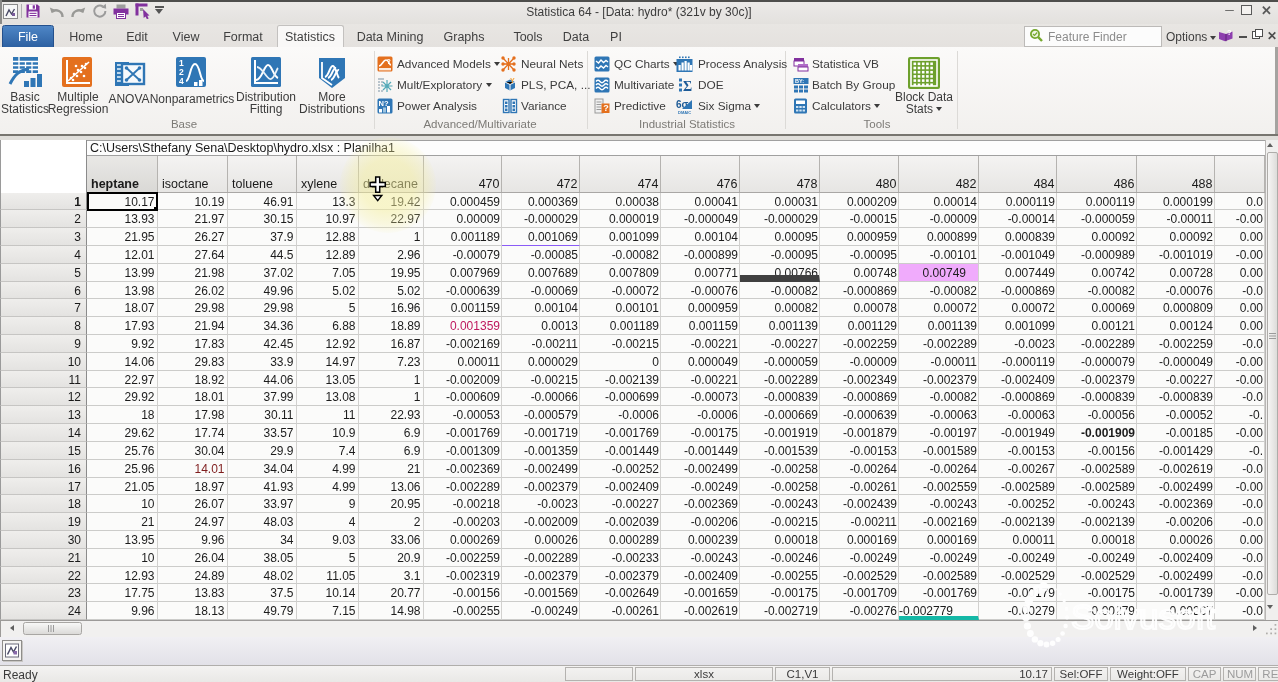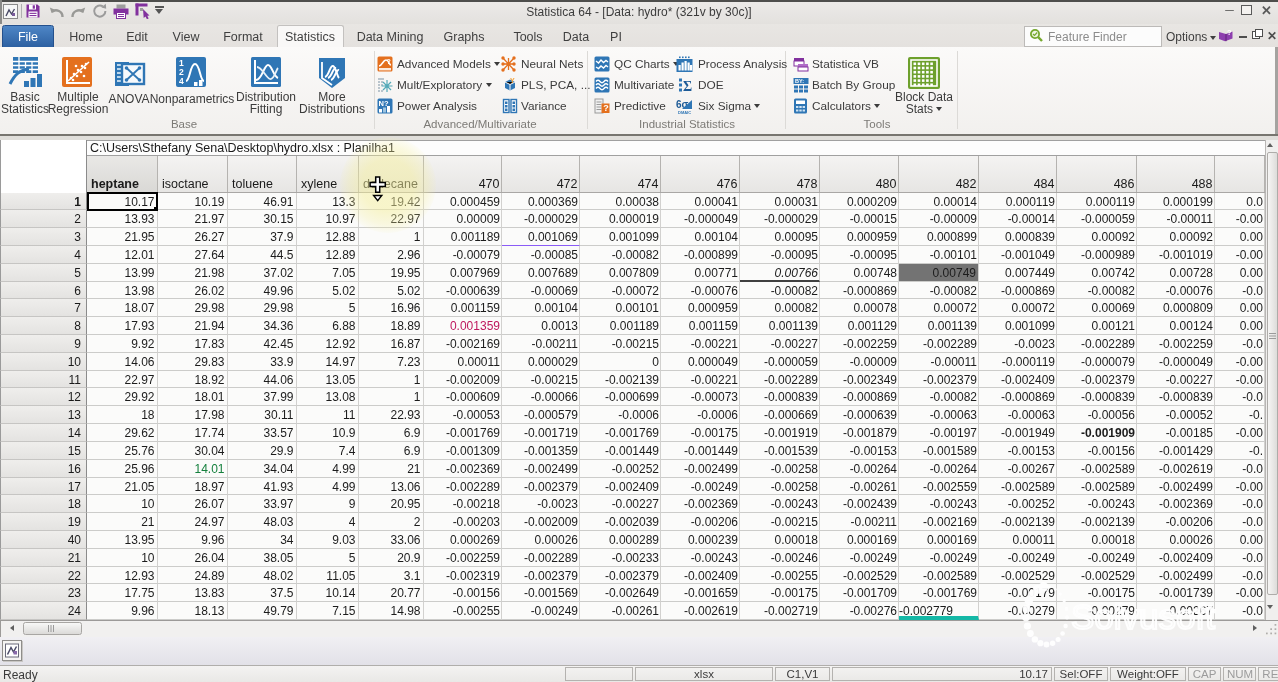--- a/index.html
+++ b/index.html
@@ -486,23 +486,23 @@
 <div class="abs" style="left:0;top:263.83px;width:87px;height:17.81px;box-sizing:border-box;background:linear-gradient(#efeeec,#e4e3e1);border-left:1px solid #9a9a9a;border-right:1px solid #8b8b8b;border-bottom:1px solid #c6c5c3;font-size:12px;color:#1a1a1a;text-align:right;padding:2px 5px 0 0;">5</div>
 <div class="abs" style="left:87px;top:263.83px;width:71px;height:17.81px;box-sizing:border-box;background:#fbfbfa;border-right:1px solid #d2d1cf;border-bottom:1px solid #ccccca;font-size:12px;color:#1c1c1c;text-align:right;padding:2px 2.5px 0 0;white-space:nowrap;overflow:hidden;">13.99</div>
 <div class="abs" style="left:158px;top:263.83px;width:70px;height:17.81px;box-sizing:border-box;background:#fbfbfa;border-right:1px solid #d2d1cf;border-bottom:1px solid #ccccca;font-size:12px;color:#1c1c1c;text-align:right;padding:2px 2.5px 0 0;white-space:nowrap;overflow:hidden;">21.98</div>
 <div class="abs" style="left:228px;top:263.83px;width:69px;height:17.81px;box-sizing:border-box;background:#fbfbfa;border-right:1px solid #d2d1cf;border-bottom:1px solid #ccccca;font-size:12px;color:#1c1c1c;text-align:right;padding:2px 2.5px 0 0;white-space:nowrap;overflow:hidden;">37.02</div>
 <div class="abs" style="left:297px;top:263.83px;width:62px;height:17.81px;box-sizing:border-box;background:#fbfbfa;border-right:1px solid #d2d1cf;border-bottom:1px solid #ccccca;font-size:12px;color:#1c1c1c;text-align:right;padding:2px 2.5px 0 0;white-space:nowrap;overflow:hidden;">7.05</div>
 <div class="abs" style="left:359px;top:263.83px;width:65px;height:17.81px;box-sizing:border-box;background:#fbfbfa;border-right:1px solid #d2d1cf;border-bottom:1px solid #ccccca;font-size:12px;color:#1c1c1c;text-align:right;padding:2px 2.5px 0 0;white-space:nowrap;overflow:hidden;">19.95</div>
 <div class="abs" style="left:424px;top:263.83px;width:78px;height:17.81px;box-sizing:border-box;background:#fbfbfa;border-right:1px solid #d2d1cf;border-bottom:1px solid #ccccca;font-size:12px;color:#1c1c1c;text-align:right;padding:2px 1px 0 0;white-space:nowrap;overflow:hidden;">0.007969</div>
 <div class="abs" style="left:502px;top:263.83px;width:78px;height:17.81px;box-sizing:border-box;background:#fbfbfa;border-right:1px solid #d2d1cf;border-bottom:1px solid #ccccca;font-size:12px;color:#1c1c1c;text-align:right;padding:2px 1px 0 0;white-space:nowrap;overflow:hidden;">0.007689</div>
 <div class="abs" style="left:580px;top:263.83px;width:81px;height:17.81px;box-sizing:border-box;background:#fbfbfa;border-right:1px solid #d2d1cf;border-bottom:1px solid #ccccca;font-size:12px;color:#1c1c1c;text-align:right;padding:2px 1px 0 0;white-space:nowrap;overflow:hidden;">0.007809</div>
 <div class="abs" style="left:661px;top:263.83px;width:79px;height:17.81px;box-sizing:border-box;background:#fbfbfa;border-right:1px solid #d2d1cf;border-bottom:1px solid #ccccca;font-size:12px;color:#1c1c1c;text-align:right;padding:2px 1px 0 0;white-space:nowrap;overflow:hidden;">0.00771</div>
-<div class="abs" style="left:740px;top:263.83px;width:80px;height:17.81px;box-sizing:border-box;background:#fbfbfa;border-right:1px solid #d2d1cf;border-bottom:2px solid #404040;font-size:12px;color:#1c1c1c;text-align:right;padding:2px 1px 0 0;white-space:nowrap;overflow:hidden;font-style:italic;">0.00766</div>
+<div class="abs" style="left:740px;top:263.83px;width:80px;height:17.81px;box-sizing:border-box;background:#fbfbfa;border-right:1px solid #d2d1cf;border-bottom:7px solid #404040;font-size:12px;color:#1c1c1c;text-align:right;padding:2px 1px 0 0;white-space:nowrap;overflow:hidden;">0.00766</div>
 <div class="abs" style="left:820px;top:263.83px;width:79px;height:17.81px;box-sizing:border-box;background:#fbfbfa;border-right:1px solid #d2d1cf;border-bottom:1px solid #ccccca;font-size:12px;color:#1c1c1c;text-align:right;padding:2px 1px 0 0;white-space:nowrap;overflow:hidden;">0.00748</div>
-<div class="abs" style="left:899px;top:263.83px;width:80px;height:17.81px;box-sizing:border-box;background:#737373;border-right:1px solid #d2d1cf;border-bottom:1px solid #ccccca;font-size:12px;color:#1c1c1c;text-align:right;padding:2px 2px 0 0;white-space:nowrap;overflow:hidden;">0.00749</div>
+<div class="abs" style="left:899px;top:263.83px;width:80px;height:17.81px;box-sizing:border-box;background:#f0abfc;border-right:1px solid #d2d1cf;border-bottom:1px solid #ccccca;font-size:12px;color:#1c1c1c;text-align:right;padding:2px 12px 0 0;white-space:nowrap;overflow:hidden;">0.00749</div>
 <div class="abs" style="left:979px;top:263.83px;width:78px;height:17.81px;box-sizing:border-box;background:#fbfbfa;border-right:1px solid #d2d1cf;border-bottom:1px solid #ccccca;font-size:12px;color:#1c1c1c;text-align:right;padding:2px 1px 0 0;white-space:nowrap;overflow:hidden;">0.007449</div>
 <div class="abs" style="left:1057px;top:263.83px;width:80px;height:17.81px;box-sizing:border-box;background:#fbfbfa;border-right:1px solid #d2d1cf;border-bottom:1px solid #ccccca;font-size:12px;color:#1c1c1c;text-align:right;padding:2px 1px 0 0;white-space:nowrap;overflow:hidden;">0.00742</div>
 <div class="abs" style="left:1137px;top:263.83px;width:78px;height:17.81px;box-sizing:border-box;background:#fbfbfa;border-right:1px solid #d2d1cf;border-bottom:1px solid #ccccca;font-size:12px;color:#1c1c1c;text-align:right;padding:2px 1px 0 0;white-space:nowrap;overflow:hidden;">0.00728</div>
 <div class="abs" style="left:1215px;top:263.83px;width:50px;height:17.81px;box-sizing:border-box;background:#fbfbfa;border-right:1px solid #d2d1cf;border-bottom:1px solid #ccccca;font-size:12px;color:#1c1c1c;text-align:right;padding:2px 1px 0 0;white-space:nowrap;overflow:hidden;">0.00</div>
 <div class="abs" style="left:0;top:281.64px;width:87px;height:17.81px;box-sizing:border-box;background:linear-gradient(#efeeec,#e4e3e1);border-left:1px solid #9a9a9a;border-right:1px solid #8b8b8b;border-bottom:1px solid #c6c5c3;font-size:12px;color:#1a1a1a;text-align:right;padding:2px 5px 0 0;">6</div>
 <div class="abs" style="left:87px;top:281.64px;width:71px;height:17.81px;box-sizing:border-box;background:#fbfbfa;border-right:1px solid #d2d1cf;border-bottom:1px solid #ccccca;font-size:12px;color:#1c1c1c;text-align:right;padding:2px 2.5px 0 0;white-space:nowrap;overflow:hidden;">13.98</div>
 <div class="abs" style="left:158px;top:281.64px;width:70px;height:17.81px;box-sizing:border-box;background:#fbfbfa;border-right:1px solid #d2d1cf;border-bottom:1px solid #ccccca;font-size:12px;color:#1c1c1c;text-align:right;padding:2px 2.5px 0 0;white-space:nowrap;overflow:hidden;">26.02</div>
 <div class="abs" style="left:228px;top:281.64px;width:69px;height:17.81px;box-sizing:border-box;background:#fbfbfa;border-right:1px solid #d2d1cf;border-bottom:1px solid #ccccca;font-size:12px;color:#1c1c1c;text-align:right;padding:2px 2.5px 0 0;white-space:nowrap;overflow:hidden;">49.96</div>
 <div class="abs" style="left:297px;top:281.64px;width:62px;height:17.81px;box-sizing:border-box;background:#fbfbfa;border-right:1px solid #d2d1cf;border-bottom:1px solid #ccccca;font-size:12px;color:#1c1c1c;text-align:right;padding:2px 2.5px 0 0;white-space:nowrap;overflow:hidden;">5.02</div>
 <div class="abs" style="left:359px;top:281.64px;width:65px;height:17.81px;box-sizing:border-box;background:#fbfbfa;border-right:1px solid #d2d1cf;border-bottom:1px solid #ccccca;font-size:12px;color:#1c1c1c;text-align:right;padding:2px 2.5px 0 0;white-space:nowrap;overflow:hidden;">5.02</div>
@@ -665,21 +665,21 @@
 <div class="abs" style="left:661px;top:441.91px;width:79px;height:17.81px;box-sizing:border-box;background:#fbfbfa;border-right:1px solid #d2d1cf;border-bottom:1px solid #ccccca;font-size:12px;color:#1c1c1c;text-align:right;padding:2px 1px 0 0;white-space:nowrap;overflow:hidden;">-0.001449</div>
 <div class="abs" style="left:740px;top:441.91px;width:80px;height:17.81px;box-sizing:border-box;background:#fbfbfa;border-right:1px solid #d2d1cf;border-bottom:1px solid #ccccca;font-size:12px;color:#1c1c1c;text-align:right;padding:2px 1px 0 0;white-space:nowrap;overflow:hidden;">-0.001539</div>
 <div class="abs" style="left:820px;top:441.91px;width:79px;height:17.81px;box-sizing:border-box;background:#fbfbfa;border-right:1px solid #d2d1cf;border-bottom:1px solid #ccccca;font-size:12px;color:#1c1c1c;text-align:right;padding:2px 1px 0 0;white-space:nowrap;overflow:hidden;">-0.00153</div>
 <div class="abs" style="left:899px;top:441.91px;width:80px;height:17.81px;box-sizing:border-box;background:#fbfbfa;border-right:1px solid #d2d1cf;border-bottom:1px solid #ccccca;font-size:12px;color:#1c1c1c;text-align:right;padding:2px 1px 0 0;white-space:nowrap;overflow:hidden;">-0.001589</div>
 <div class="abs" style="left:979px;top:441.91px;width:78px;height:17.81px;box-sizing:border-box;background:#fbfbfa;border-right:1px solid #d2d1cf;border-bottom:1px solid #ccccca;font-size:12px;color:#1c1c1c;text-align:right;padding:2px 1px 0 0;white-space:nowrap;overflow:hidden;">-0.00153</div>
 <div class="abs" style="left:1057px;top:441.91px;width:80px;height:17.81px;box-sizing:border-box;background:#fbfbfa;border-right:1px solid #d2d1cf;border-bottom:1px solid #ccccca;font-size:12px;color:#1c1c1c;text-align:right;padding:2px 1px 0 0;white-space:nowrap;overflow:hidden;">-0.00156</div>
 <div class="abs" style="left:1137px;top:441.91px;width:78px;height:17.81px;box-sizing:border-box;background:#fbfbfa;border-right:1px solid #d2d1cf;border-bottom:1px solid #ccccca;font-size:12px;color:#1c1c1c;text-align:right;padding:2px 1px 0 0;white-space:nowrap;overflow:hidden;">-0.001429</div>
 <div class="abs" style="left:1215px;top:441.91px;width:50px;height:17.81px;box-sizing:border-box;background:#fbfbfa;border-right:1px solid #d2d1cf;border-bottom:1px solid #ccccca;font-size:12px;color:#1c1c1c;text-align:right;padding:2px 1px 0 0;white-space:nowrap;overflow:hidden;">-0.</div>
 <div class="abs" style="left:0;top:459.72px;width:87px;height:17.81px;box-sizing:border-box;background:linear-gradient(#efeeec,#e4e3e1);border-left:1px solid #9a9a9a;border-right:1px solid #8b8b8b;border-bottom:1px solid #c6c5c3;font-size:12px;color:#1a1a1a;text-align:right;padding:2px 5px 0 0;">16</div>
 <div class="abs" style="left:87px;top:459.72px;width:71px;height:17.81px;box-sizing:border-box;background:#fbfbfa;border-right:1px solid #d2d1cf;border-bottom:1px solid #ccccca;font-size:12px;color:#1c1c1c;text-align:right;padding:2px 2.5px 0 0;white-space:nowrap;overflow:hidden;">25.96</div>
-<div class="abs" style="left:158px;top:459.72px;width:70px;height:17.81px;box-sizing:border-box;background:#fbfbfa;border-right:1px solid #d2d1cf;border-bottom:1px solid #ccccca;font-size:12px;color:#15803d;text-align:right;padding:2px 2.5px 0 0;white-space:nowrap;overflow:hidden;">14.01</div>
+<div class="abs" style="left:158px;top:459.72px;width:70px;height:17.81px;box-sizing:border-box;background:#fbfbfa;border-right:1px solid #d2d1cf;border-bottom:1px solid #ccccca;font-size:12px;color:#7f1d1d;text-align:right;padding:2px 2.5px 0 0;white-space:nowrap;overflow:hidden;">14.01</div>
 <div class="abs" style="left:228px;top:459.72px;width:69px;height:17.81px;box-sizing:border-box;background:#fbfbfa;border-right:1px solid #d2d1cf;border-bottom:1px solid #ccccca;font-size:12px;color:#1c1c1c;text-align:right;padding:2px 2.5px 0 0;white-space:nowrap;overflow:hidden;">34.04</div>
 <div class="abs" style="left:297px;top:459.72px;width:62px;height:17.81px;box-sizing:border-box;background:#fbfbfa;border-right:1px solid #d2d1cf;border-bottom:1px solid #ccccca;font-size:12px;color:#1c1c1c;text-align:right;padding:2px 2.5px 0 0;white-space:nowrap;overflow:hidden;">4.99</div>
 <div class="abs" style="left:359px;top:459.72px;width:65px;height:17.81px;box-sizing:border-box;background:#fbfbfa;border-right:1px solid #d2d1cf;border-bottom:1px solid #ccccca;font-size:12px;color:#1c1c1c;text-align:right;padding:2px 2.5px 0 0;white-space:nowrap;overflow:hidden;">21</div>
 <div class="abs" style="left:424px;top:459.72px;width:78px;height:17.81px;box-sizing:border-box;background:#fbfbfa;border-right:1px solid #d2d1cf;border-bottom:1px solid #ccccca;font-size:12px;color:#1c1c1c;text-align:right;padding:2px 1px 0 0;white-space:nowrap;overflow:hidden;">-0.002369</div>
 <div class="abs" style="left:502px;top:459.72px;width:78px;height:17.81px;box-sizing:border-box;background:#fbfbfa;border-right:1px solid #d2d1cf;border-bottom:1px solid #ccccca;font-size:12px;color:#1c1c1c;text-align:right;padding:2px 1px 0 0;white-space:nowrap;overflow:hidden;">-0.002499</div>
 <div class="abs" style="left:580px;top:459.72px;width:81px;height:17.81px;box-sizing:border-box;background:#fbfbfa;border-right:1px solid #d2d1cf;border-bottom:1px solid #ccccca;font-size:12px;color:#1c1c1c;text-align:right;padding:2px 1px 0 0;white-space:nowrap;overflow:hidden;">-0.00252</div>
 <div class="abs" style="left:661px;top:459.72px;width:79px;height:17.81px;box-sizing:border-box;background:#fbfbfa;border-right:1px solid #d2d1cf;border-bottom:1px solid #ccccca;font-size:12px;color:#1c1c1c;text-align:right;padding:2px 1px 0 0;white-space:nowrap;overflow:hidden;">-0.002499</div>
 <div class="abs" style="left:740px;top:459.72px;width:80px;height:17.81px;box-sizing:border-box;background:#fbfbfa;border-right:1px solid #d2d1cf;border-bottom:1px solid #ccccca;font-size:12px;color:#1c1c1c;text-align:right;padding:2px 1px 0 0;white-space:nowrap;overflow:hidden;">-0.00258</div>
 <div class="abs" style="left:820px;top:459.72px;width:79px;height:17.81px;box-sizing:border-box;background:#fbfbfa;border-right:1px solid #d2d1cf;border-bottom:1px solid #ccccca;font-size:12px;color:#1c1c1c;text-align:right;padding:2px 1px 0 0;white-space:nowrap;overflow:hidden;">-0.00264</div>
 <div class="abs" style="left:899px;top:459.72px;width:80px;height:17.81px;box-sizing:border-box;background:#fbfbfa;border-right:1px solid #d2d1cf;border-bottom:1px solid #ccccca;font-size:12px;color:#1c1c1c;text-align:right;padding:2px 1px 0 0;white-space:nowrap;overflow:hidden;">-0.00264</div>
@@ -731,21 +731,21 @@
 <div class="abs" style="left:502px;top:513.14px;width:78px;height:17.81px;box-sizing:border-box;background:#fbfbfa;border-right:1px solid #d2d1cf;border-bottom:1px solid #ccccca;font-size:12px;color:#1c1c1c;text-align:right;padding:2px 1px 0 0;white-space:nowrap;overflow:hidden;">-0.002009</div>
 <div class="abs" style="left:580px;top:513.14px;width:81px;height:17.81px;box-sizing:border-box;background:#fbfbfa;border-right:1px solid #d2d1cf;border-bottom:1px solid #ccccca;font-size:12px;color:#1c1c1c;text-align:right;padding:2px 1px 0 0;white-space:nowrap;overflow:hidden;">-0.002039</div>
 <div class="abs" style="left:661px;top:513.14px;width:79px;height:17.81px;box-sizing:border-box;background:#fbfbfa;border-right:1px solid #d2d1cf;border-bottom:1px solid #ccccca;font-size:12px;color:#1c1c1c;text-align:right;padding:2px 1px 0 0;white-space:nowrap;overflow:hidden;">-0.00206</div>
 <div class="abs" style="left:740px;top:513.14px;width:80px;height:17.81px;box-sizing:border-box;background:#fbfbfa;border-right:1px solid #d2d1cf;border-bottom:1px solid #ccccca;font-size:12px;color:#1c1c1c;text-align:right;padding:2px 1px 0 0;white-space:nowrap;overflow:hidden;">-0.00215</div>
 <div class="abs" style="left:820px;top:513.14px;width:79px;height:17.81px;box-sizing:border-box;background:#fbfbfa;border-right:1px solid #d2d1cf;border-bottom:1px solid #ccccca;font-size:12px;color:#1c1c1c;text-align:right;padding:2px 1px 0 0;white-space:nowrap;overflow:hidden;">-0.00211</div>
 <div class="abs" style="left:899px;top:513.14px;width:80px;height:17.81px;box-sizing:border-box;background:#fbfbfa;border-right:1px solid #d2d1cf;border-bottom:1px solid #ccccca;font-size:12px;color:#1c1c1c;text-align:right;padding:2px 1px 0 0;white-space:nowrap;overflow:hidden;">-0.002169</div>
 <div class="abs" style="left:979px;top:513.14px;width:78px;height:17.81px;box-sizing:border-box;background:#fbfbfa;border-right:1px solid #d2d1cf;border-bottom:1px solid #ccccca;font-size:12px;color:#1c1c1c;text-align:right;padding:2px 1px 0 0;white-space:nowrap;overflow:hidden;">-0.002139</div>
 <div class="abs" style="left:1057px;top:513.14px;width:80px;height:17.81px;box-sizing:border-box;background:#fbfbfa;border-right:1px solid #d2d1cf;border-bottom:1px solid #ccccca;font-size:12px;color:#1c1c1c;text-align:right;padding:2px 1px 0 0;white-space:nowrap;overflow:hidden;">-0.002139</div>
 <div class="abs" style="left:1137px;top:513.14px;width:78px;height:17.81px;box-sizing:border-box;background:#fbfbfa;border-right:1px solid #d2d1cf;border-bottom:1px solid #ccccca;font-size:12px;color:#1c1c1c;text-align:right;padding:2px 1px 0 0;white-space:nowrap;overflow:hidden;">-0.00206</div>
 <div class="abs" style="left:1215px;top:513.14px;width:50px;height:17.81px;box-sizing:border-box;background:#fbfbfa;border-right:1px solid #d2d1cf;border-bottom:1px solid #ccccca;font-size:12px;color:#1c1c1c;text-align:right;padding:2px 1px 0 0;white-space:nowrap;overflow:hidden;">-0.0</div>
-<div class="abs" style="left:0;top:530.95px;width:87px;height:17.81px;box-sizing:border-box;background:linear-gradient(#efeeec,#e4e3e1);border-left:1px solid #9a9a9a;border-right:1px solid #8b8b8b;border-bottom:1px solid #c6c5c3;font-size:12px;color:#1a1a1a;text-align:right;padding:2px 5px 0 0;">40</div>
+<div class="abs" style="left:0;top:530.95px;width:87px;height:17.81px;box-sizing:border-box;background:linear-gradient(#efeeec,#e4e3e1);border-left:1px solid #9a9a9a;border-right:1px solid #8b8b8b;border-bottom:1px solid #c6c5c3;font-size:12px;color:#1a1a1a;text-align:right;padding:2px 5px 0 0;">30</div>
 <div class="abs" style="left:87px;top:530.95px;width:71px;height:17.81px;box-sizing:border-box;background:#fbfbfa;border-right:1px solid #d2d1cf;border-bottom:1px solid #ccccca;font-size:12px;color:#1c1c1c;text-align:right;padding:2px 2.5px 0 0;white-space:nowrap;overflow:hidden;">13.95</div>
 <div class="abs" style="left:158px;top:530.95px;width:70px;height:17.81px;box-sizing:border-box;background:#fbfbfa;border-right:1px solid #d2d1cf;border-bottom:1px solid #ccccca;font-size:12px;color:#1c1c1c;text-align:right;padding:2px 2.5px 0 0;white-space:nowrap;overflow:hidden;">9.96</div>
 <div class="abs" style="left:228px;top:530.95px;width:69px;height:17.81px;box-sizing:border-box;background:#fbfbfa;border-right:1px solid #d2d1cf;border-bottom:1px solid #ccccca;font-size:12px;color:#1c1c1c;text-align:right;padding:2px 2.5px 0 0;white-space:nowrap;overflow:hidden;">34</div>
 <div class="abs" style="left:297px;top:530.95px;width:62px;height:17.81px;box-sizing:border-box;background:#fbfbfa;border-right:1px solid #d2d1cf;border-bottom:1px solid #ccccca;font-size:12px;color:#1c1c1c;text-align:right;padding:2px 2.5px 0 0;white-space:nowrap;overflow:hidden;">9.03</div>
 <div class="abs" style="left:359px;top:530.95px;width:65px;height:17.81px;box-sizing:border-box;background:#fbfbfa;border-right:1px solid #d2d1cf;border-bottom:1px solid #ccccca;font-size:12px;color:#1c1c1c;text-align:right;padding:2px 2.5px 0 0;white-space:nowrap;overflow:hidden;">33.06</div>
 <div class="abs" style="left:424px;top:530.95px;width:78px;height:17.81px;box-sizing:border-box;background:#fbfbfa;border-right:1px solid #d2d1cf;border-bottom:1px solid #ccccca;font-size:12px;color:#1c1c1c;text-align:right;padding:2px 1px 0 0;white-space:nowrap;overflow:hidden;">0.000269</div>
 <div class="abs" style="left:502px;top:530.95px;width:78px;height:17.81px;box-sizing:border-box;background:#fbfbfa;border-right:1px solid #d2d1cf;border-bottom:1px solid #ccccca;font-size:12px;color:#1c1c1c;text-align:right;padding:2px 1px 0 0;white-space:nowrap;overflow:hidden;">0.00026</div>
 <div class="abs" style="left:580px;top:530.95px;width:81px;height:17.81px;box-sizing:border-box;background:#fbfbfa;border-right:1px solid #d2d1cf;border-bottom:1px solid #ccccca;font-size:12px;color:#1c1c1c;text-align:right;padding:2px 1px 0 0;white-space:nowrap;overflow:hidden;">0.000289</div>
 <div class="abs" style="left:661px;top:530.95px;width:79px;height:17.81px;box-sizing:border-box;background:#fbfbfa;border-right:1px solid #d2d1cf;border-bottom:1px solid #ccccca;font-size:12px;color:#1c1c1c;text-align:right;padding:2px 1px 0 0;white-space:nowrap;overflow:hidden;">0.000239</div>
 <div class="abs" style="left:740px;top:530.95px;width:80px;height:17.81px;box-sizing:border-box;background:#fbfbfa;border-right:1px solid #d2d1cf;border-bottom:1px solid #ccccca;font-size:12px;color:#1c1c1c;text-align:right;padding:2px 1px 0 0;white-space:nowrap;overflow:hidden;">0.00018</div>

